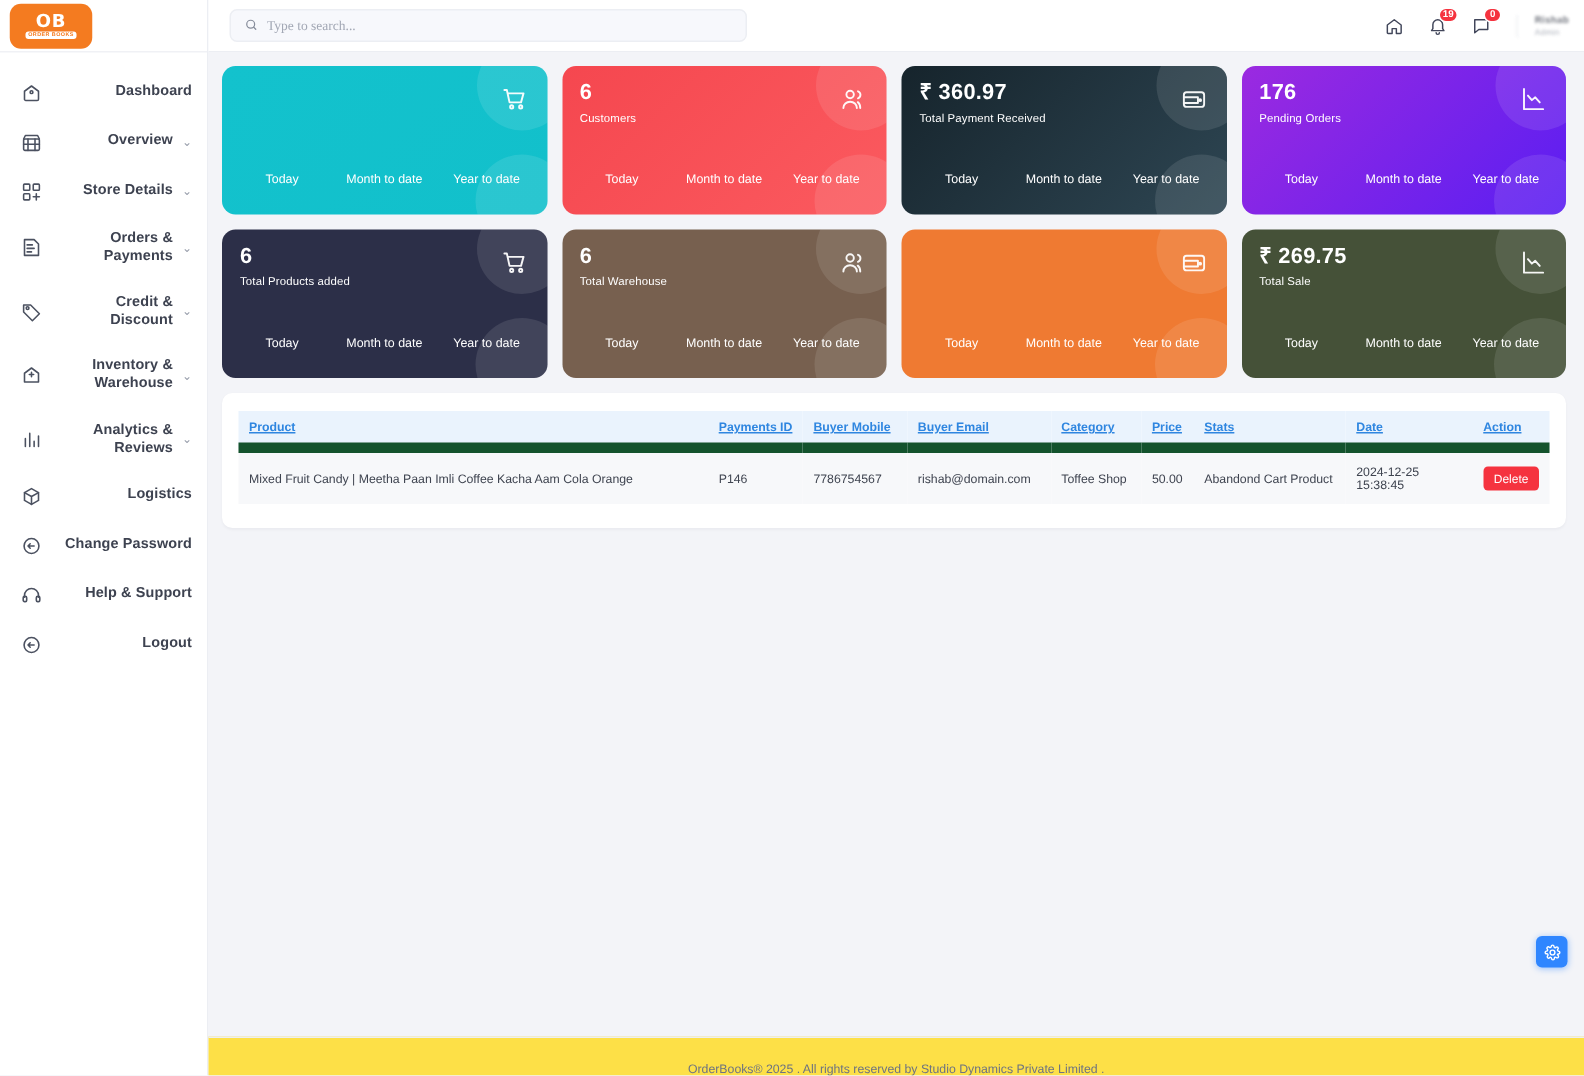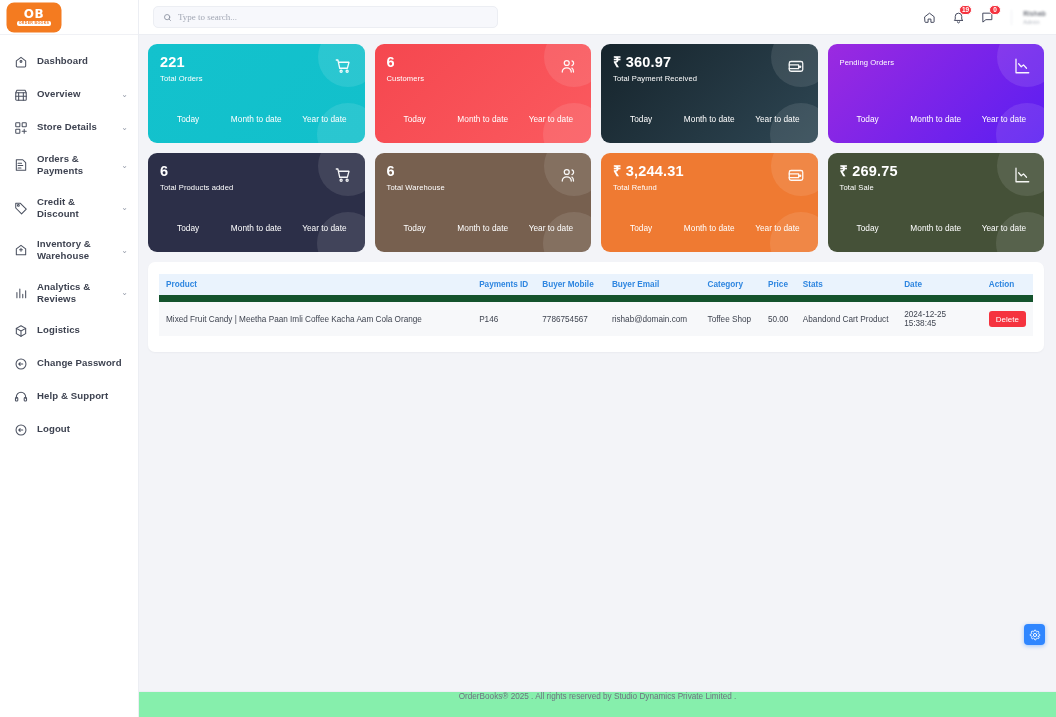--- a/index.html
+++ b/index.html
@@ -41,21 +41,21 @@
   .collapse-btn {
     margin-left: auto; color: #2f7fe8; font-size: 12px;
     cursor: pointer; display: flex; align-items: center;
     padding: 2px 4px;
   }
 
   .nav { padding-top: 10px; display: flex; flex-direction: column; }
   .nav-item {
     display: flex; align-items: center; gap: 9px;
     padding: 9px 10px 9px 13px; cursor: pointer;
-    position: relative; min-height: 22px;
+    position: relative; min-height: 22px; text-align: right;
   }
   .nav-ico {
     width: 15px; height: 15px; flex: 0 0 15px;
     color: #4b5160; display: flex; align-items: center; justify-content: center;
   }
   .nav-ico svg { width: 14px; height: 14px; display: block; }
   .nav-label {
     font-size: 9.6px; font-weight: 700; color: #3d4250;
     letter-spacing: 0.1px; line-height: 1.28; flex: 1;
   }
@@ -143,37 +143,37 @@
     box-shadow: 0 1px 2px rgba(16,24,40,.04);
   }
   .panel-title {
     font-size: 13px; font-weight: 700; color: #343a46;
     margin: 2px 0 11px 2px; letter-spacing: .1px;
   }
   table { width: 100%; border-collapse: collapse; }
   thead tr { background: #eaf3fd; }
   th {
     text-align: left; font-size: 8.2px; font-weight: 700; color: #2f86e0;
-    padding: 6px 7px; white-space: nowrap;
+    padding: 6px 7px; white-space: nowrap; text-decoration: underline;
   }
   tbody tr { background: #f7f8fa; }
   td {
     font-size: 8.2px; color: #3f4450; padding: 8px 7px;
     border-top: 7px solid #14532d; vertical-align: middle;
   }
   .del-btn {
     background: #f5333f; color: #fff; border: 0; border-radius: 3px;
     font-size: 8px; font-weight: 400; padding: 3.5px 7px; cursor: pointer;
     font-family: "Liberation Sans", sans-serif;
   }
 
   
   .footer {
-    height: 26px; background: #86efac; border-top: 1px solid #eceef3;
-    display: flex; align-items: flex-start; justify-content: center;
+    height: 26px; background: #fde047; border-top: 1px solid #eceef3;
+    display: flex; align-items: flex-end; justify-content: center;
   }
   .footer-txt { font-size: 8.2px; color: #6d7380; }
   .fab {
     position: absolute; right: 11px; bottom: 72px;
     width: 21px; height: 21px; border-radius: 4px; background: #2f86ff;
     display: flex; align-items: center; justify-content: center;
     color: #fff; cursor: pointer; box-shadow: 0 1px 4px rgba(47,134,255,.45);
   }
   .fab svg { width: 12px; height: 12px; display: block; }
 </style>
@@ -365,24 +365,20 @@
         <div class="card" style="background:linear-gradient(135deg,#13c2cd,#12c0cb);">
           <span class="deco deco-a"></span>
           <span class="deco deco-b"></span>
           <div class="card-ico">
             <svg viewBox="0 0 24 24" fill="none" stroke="currentColor" stroke-width="1.7" stroke-linecap="round" stroke-linejoin="round">
               <path d="M3 4h2.2l2.4 11h10.2l2.2-8H6.4"></path>
                 <circle cx="9.5" cy="19" r="1.4"></circle>
                 <circle cx="17.5" cy="19" r="1.4"></circle>
             </svg>
           </div>
-          <div class="card-top">
-            <div class="card-val">221</div>
-            <div class="card-lbl">Total Orders</div>
-          </div>
           <div class="card-links">
             <a class="card-link">Today</a>
             <a class="card-link">Month to date</a>
             <a class="card-link">Year to date</a>
           </div>
         </div>
 
         <div class="card" style="background:linear-gradient(135deg,#f5474f,#fb5a5f);">
           <span class="deco deco-a"></span>
           <span class="deco deco-b"></span>
@@ -428,20 +424,21 @@
         <div class="card" style="background:linear-gradient(135deg,#9b2ae0,#5a1ef2);">
           <span class="deco deco-a"></span>
           <span class="deco deco-b"></span>
           <div class="card-ico">
             <svg viewBox="0 0 24 24" fill="none" stroke="currentColor" stroke-width="1.7" stroke-linecap="round" stroke-linejoin="round">
               <path d="M4 3v18h17"></path>
                 <path d="M7.5 9l3.5 4 3-2.5 4 4.5"></path>
             </svg>
           </div>
           <div class="card-top">
+            <div class="card-val">176</div>
             <div class="card-lbl">Pending Orders</div>
           </div>
           <div class="card-links">
             <a class="card-link">Today</a>
             <a class="card-link">Month to date</a>
             <a class="card-link">Year to date</a>
           </div>
         </div>
 
         <div class="card" style="background:#2c2f48;">
@@ -488,24 +485,20 @@
 
         <div class="card" style="background:#ef7a32;">
           <span class="deco deco-a"></span>
           <span class="deco deco-b"></span>
           <div class="card-ico">
             <svg viewBox="0 0 24 24" fill="none" stroke="currentColor" stroke-width="1.7" stroke-linecap="round" stroke-linejoin="round">
               <rect x="3" y="6" width="18" height="13" rx="2.4"></rect>
                 <path d="M3 10.5h12.5v5H3"></path>
                 <circle cx="17.4" cy="13" r=".9" fill="currentColor"></circle>
             </svg>
-          </div>
-          <div class="card-top">
-            <div class="card-val">₹ 3,244.31</div>
-            <div class="card-lbl">Total Refund</div>
           </div>
           <div class="card-links">
             <a class="card-link">Today</a>
             <a class="card-link">Month to date</a>
             <a class="card-link">Year to date</a>
           </div>
         </div>
 
         <div class="card" style="background:#455138;">
           <span class="deco deco-a"></span>

